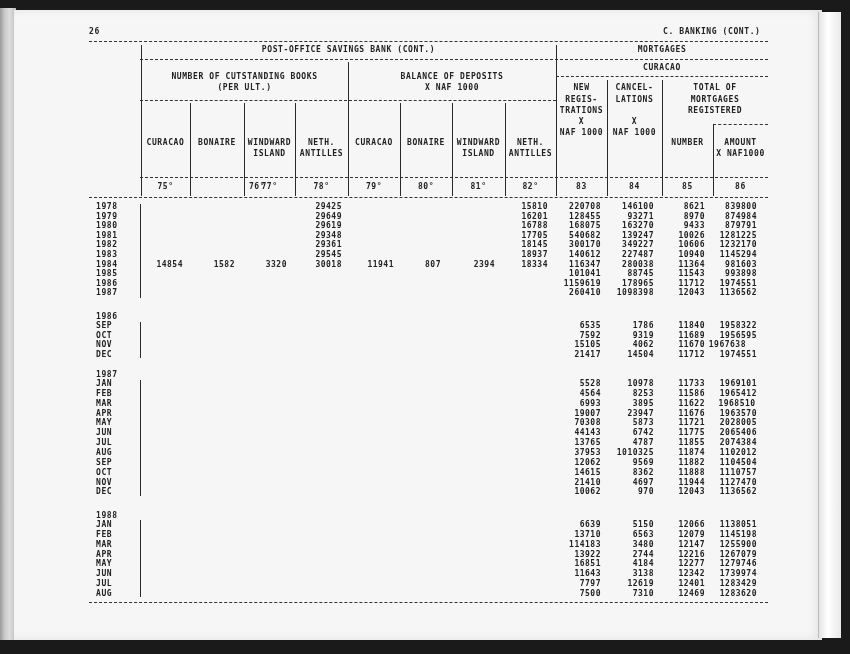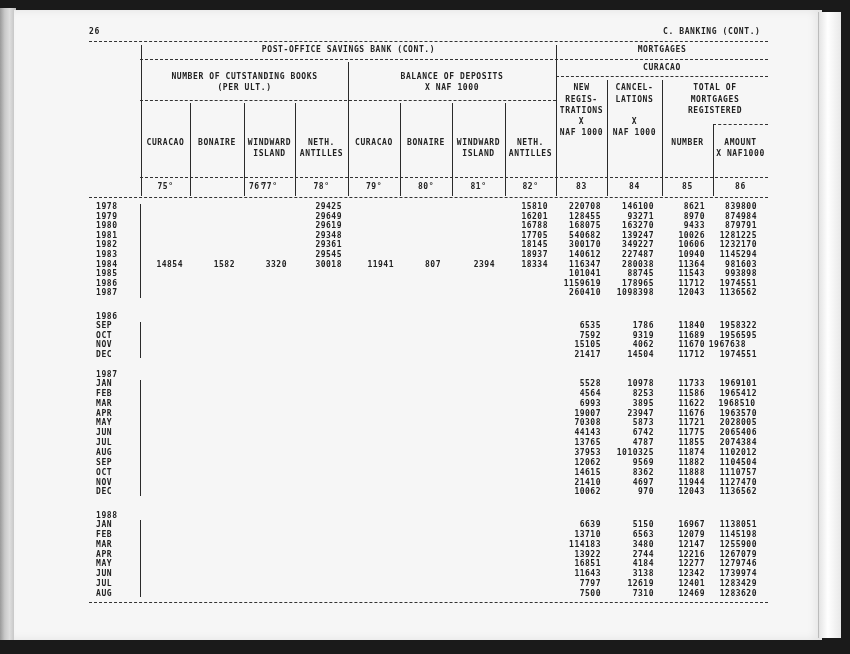--- a/index.html
+++ b/index.html
@@ -261,21 +261,21 @@
     <div class="lbl" style="left: 96px; top: 487.35px;">DEC</div>
     <div class="num" style="left: 541px; top: 487.35px; width: 60px;">10062</div>
     <div class="num" style="left: 594px; top: 487.35px; width: 60px;">970</div>
     <div class="num" style="left: 645px; top: 487.35px; width: 60px;">12043</div>
     <div class="num" style="left: 697px; top: 487.35px; width: 60px;">1136562</div>
     <div class="vbar" style="left: 140px; top: 380px; height: 116px;"></div>
     <div class="lbl" style="left: 96px; top: 511px;">1988</div>
     <div class="lbl" style="left: 96px; top: 520px;">JAN</div>
     <div class="num" style="left: 541px; top: 520px; width: 60px;">6639</div>
     <div class="num" style="left: 594px; top: 520px; width: 60px;">5150</div>
-    <div class="num" style="left: 645px; top: 520px; width: 60px;">16967</div>
+    <div class="num" style="left: 645px; top: 520px; width: 60px;">12066</div>
     <div class="num" style="left: 697px; top: 520px; width: 60px;">1138051</div>
     <div class="lbl" style="left: 96px; top: 529.85px;">FEB</div>
     <div class="num" style="left: 541px; top: 529.85px; width: 60px;">13710</div>
     <div class="num" style="left: 594px; top: 529.85px; width: 60px;">6563</div>
     <div class="num" style="left: 645px; top: 529.85px; width: 60px;">12079</div>
     <div class="num" style="left: 697px; top: 529.85px; width: 60px;">1145198</div>
     <div class="lbl" style="left: 96px; top: 539.7px;">MAR</div>
     <div class="num" style="left: 541px; top: 539.7px; width: 60px;">114183</div>
     <div class="num" style="left: 594px; top: 539.7px; width: 60px;">3480</div>
     <div class="num" style="left: 645px; top: 539.7px; width: 60px;">12147</div>

